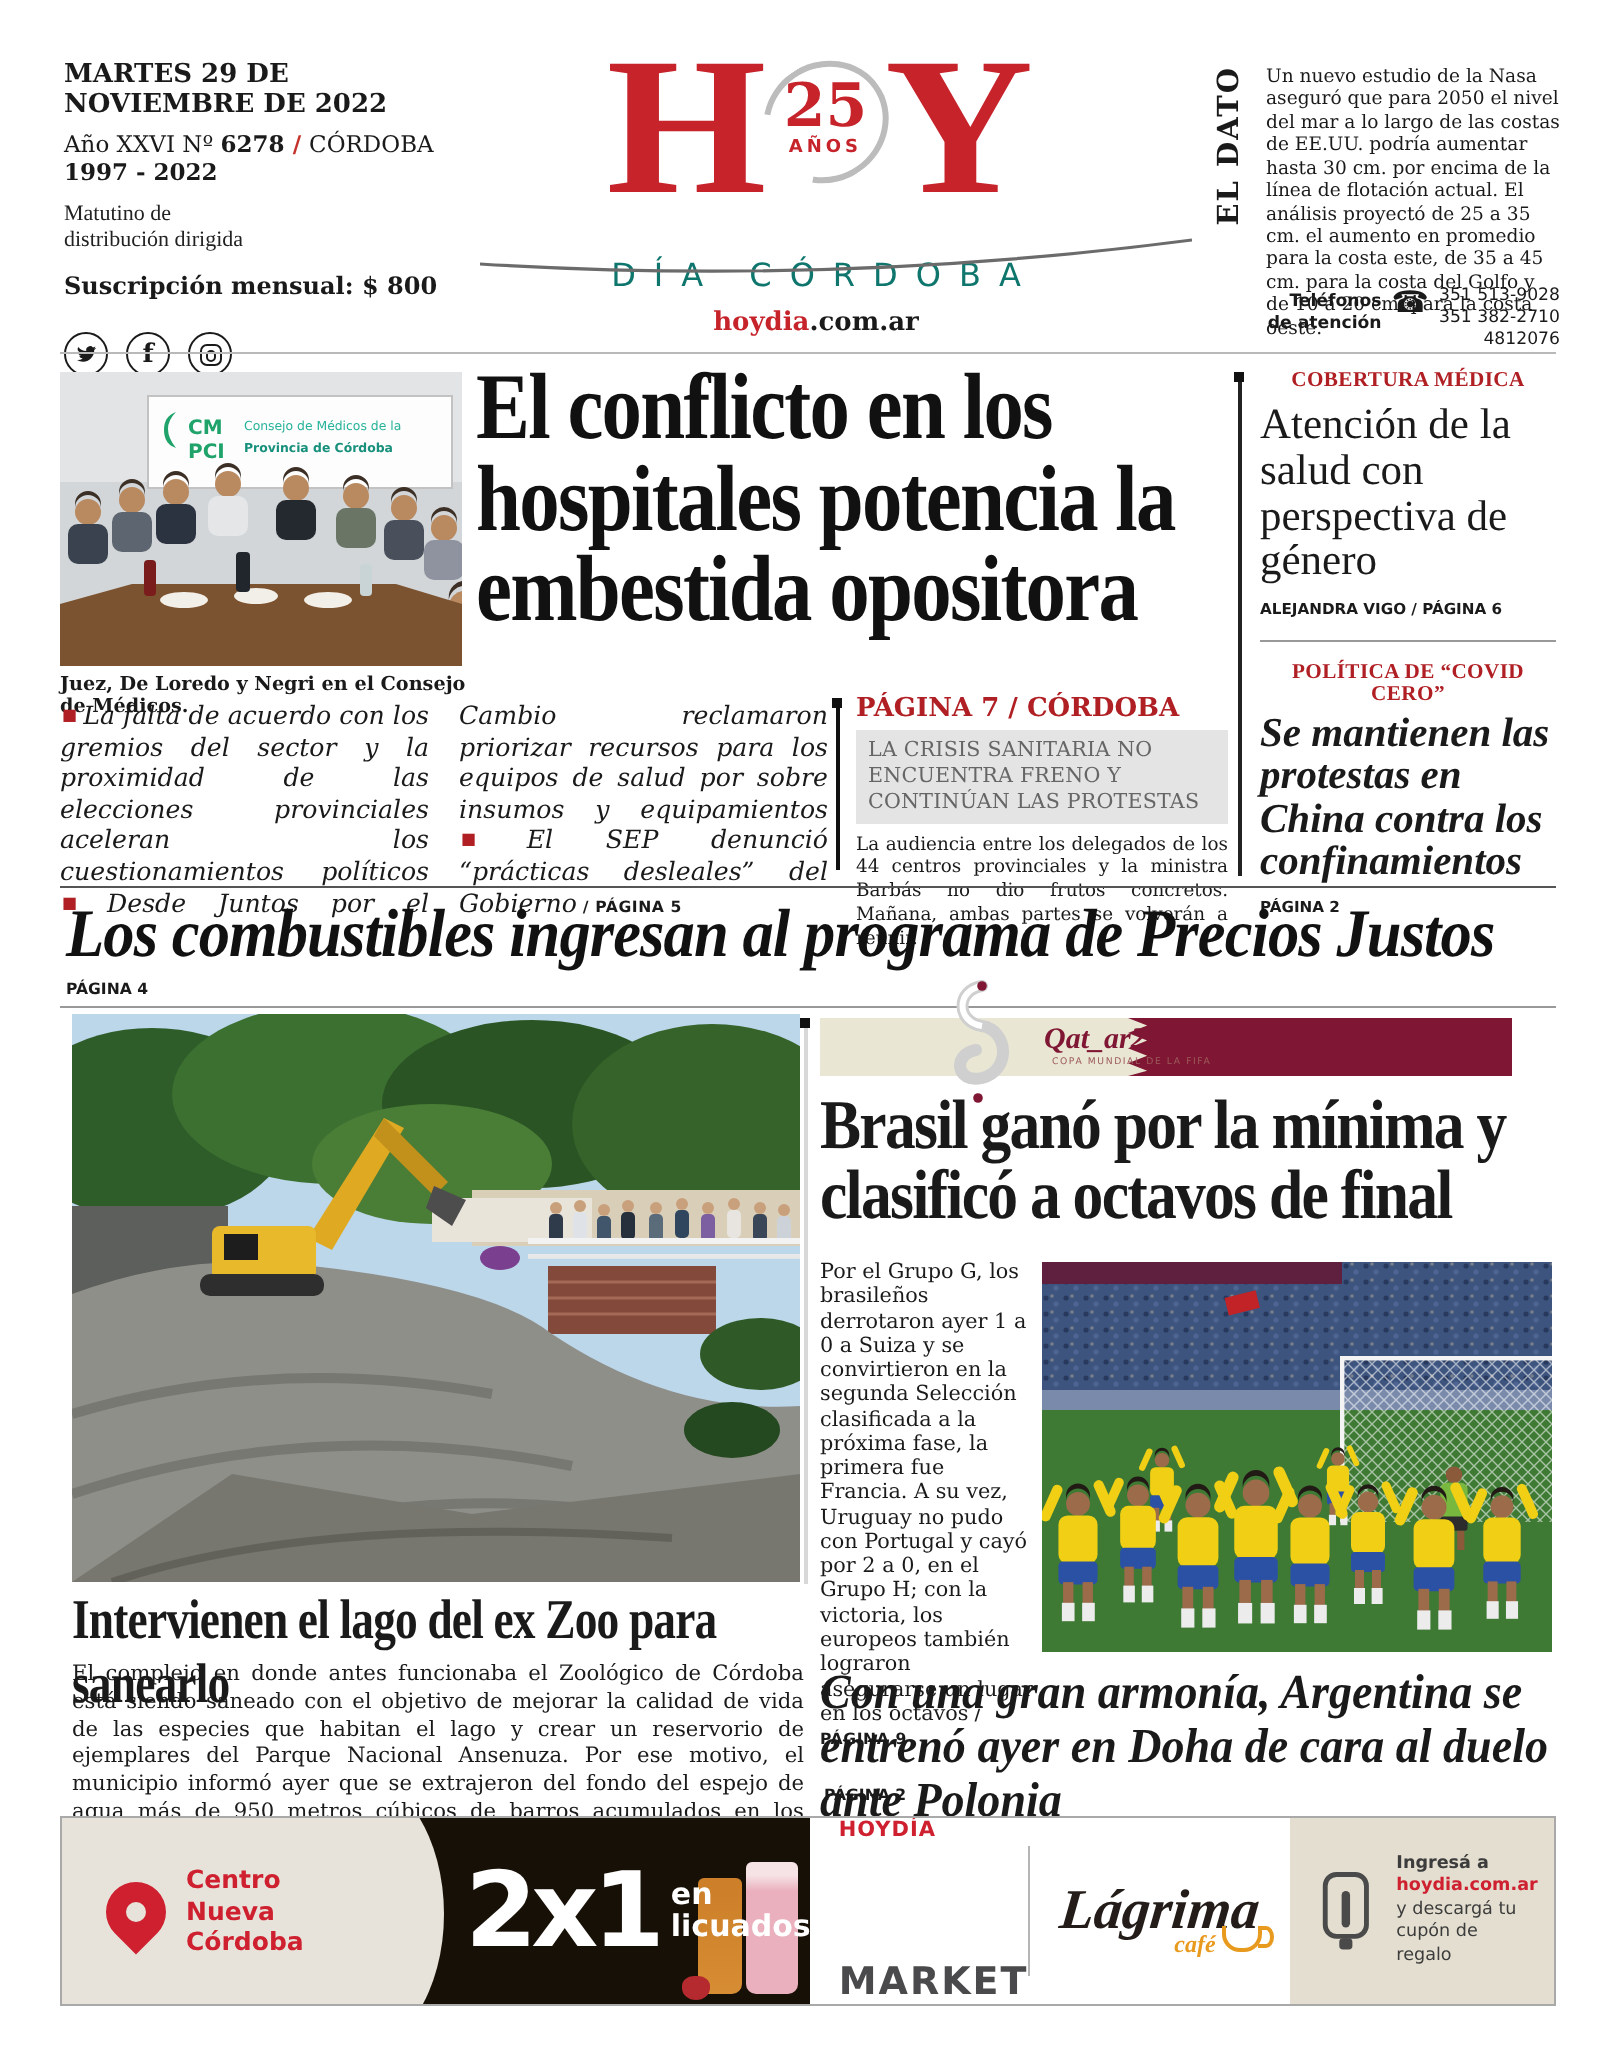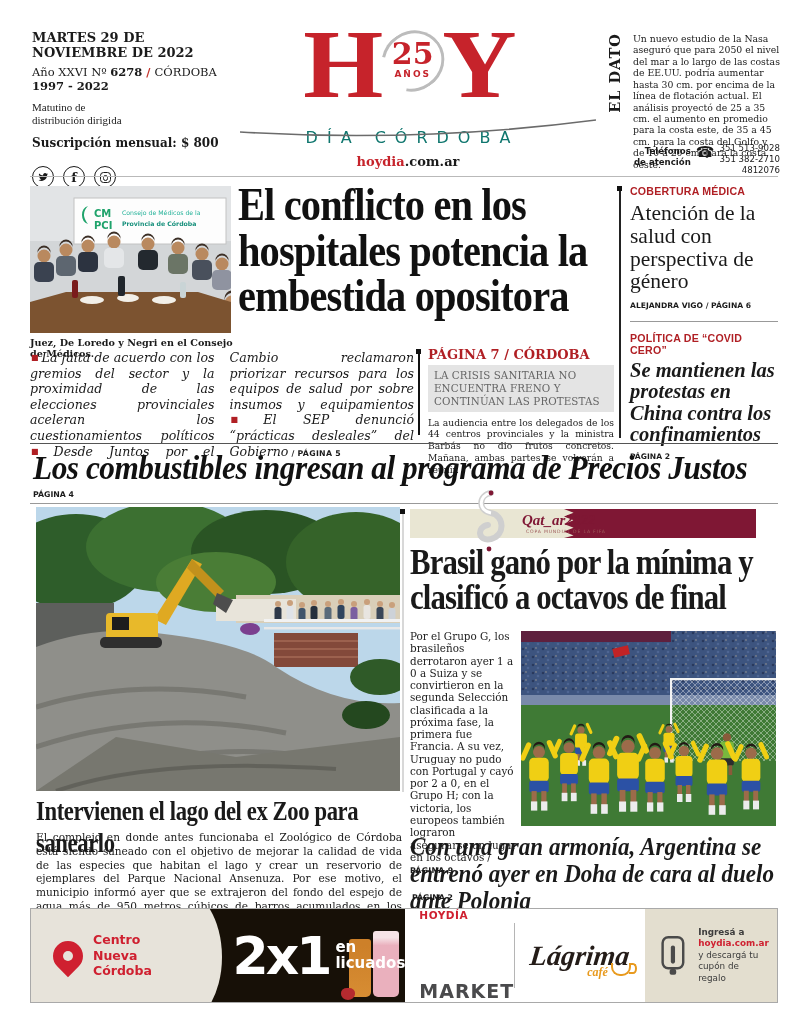--- a/index.html
+++ b/index.html
@@ -78,22 +78,22 @@
   .v-zoo  { left:402px; top:509px; height:283px; background:#d8d8d8; }
 
   .p7 { position:absolute; left:428px; top:347px; width:186px; }
   .p7-kicker { color:#b01f24; font-family:"DejaVu Serif", serif; font-weight:bold; font-size:13px; }
   .p7-sub { background:#e4e4e4; color:#666; font-family:"DejaVu Serif", serif; font-size:10.3px;
             line-height:1.25; padding:4px 6px; margin-top:3px; letter-spacing:0.1px; }
   .p7-body { font-family:"DejaVu Serif", serif; font-size:9.2px; line-height:1.28; margin-top:5px;
              text-align:justify; }
 
   .rail { position:absolute; left:630px; top:185px; width:148px; }
-  .rail-kicker { color:#b01f24; font-family:Liberation Sans, sans-serif; font-weight:bold; font-size:10.6px;
-                 letter-spacing:0.2px; }
+  .rail-kicker { color:#b01f24; font-family:Liberation Serif, serif; font-weight:bold; font-size:10.6px;
+                 letter-spacing:0.2px;text-align:center; }
   .rail-t1 { font-family:"Liberation Serif", serif; font-size:21.5px; line-height:1.06; margin-top:5px; }
   .rail-byline { font-family:"DejaVu Sans", sans-serif; font-weight:bold; font-size:7.6px; margin-top:8px; }
   .rail-div { border-top:1px solid #999; margin:11px 0 10px 0; }
   .rail-t2 { font-family:"Liberation Serif", serif; font-weight:bold; font-style:italic;
              font-size:20.5px; line-height:1.04; margin-top:4px; }
   .rail-page { font-family:"DejaVu Sans", sans-serif; font-weight:bold; font-size:7.6px; margin-top:7px; }
 
   
   .fuel-h { position:absolute; left:33px; top:449px; width:820px; transform:scaleX(0.92);
             transform-origin:0 0; font-family:"Liberation Serif", serif; font-weight:bold;

